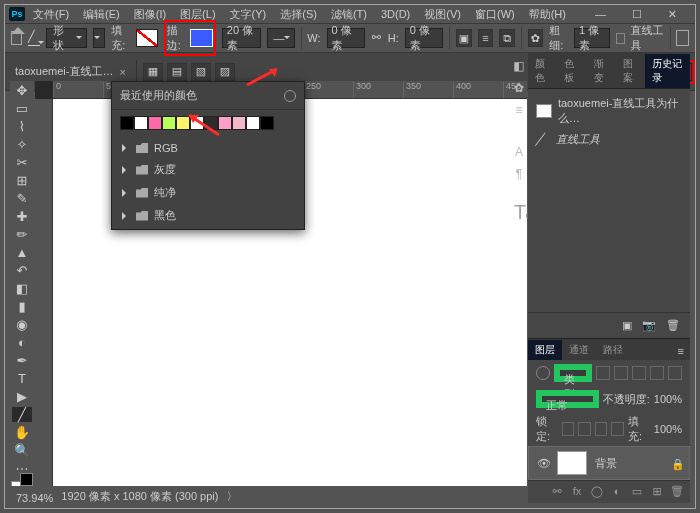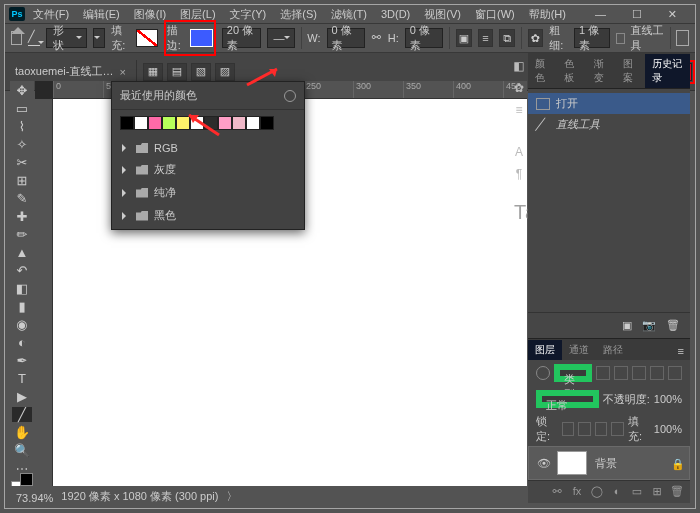--- a/index.html
+++ b/index.html
@@ -226,23 +226,23 @@
 
   <div class="rpanel">
     <div class="ptabs">
       <div class="ptab">颜色</div>
       <div class="ptab">色板</div>
       <div class="ptab">渐变</div>
       <div class="ptab">图案</div>
       <div class="ptab active">历史记录</div>
     </div>
     <div class="histlist">
-      <div class="histrow sel">
-        <div class="ic-sm"></div>
-        <span>打开</span>
+      <div class="histrow">
+        <div class="thumb"></div>
+        <span>taoxuemei-直线工具为什么…</span>
       </div>
       <div class="histrow" style="color:#777;font-style:italic">
         <span style="width:14px">╱</span>
         <span>直线工具</span>
       </div>
     </div>
     <div class="rspacer"></div>
     <div class="ricons">
       <div>▣</div>
       <div>📷</div>

